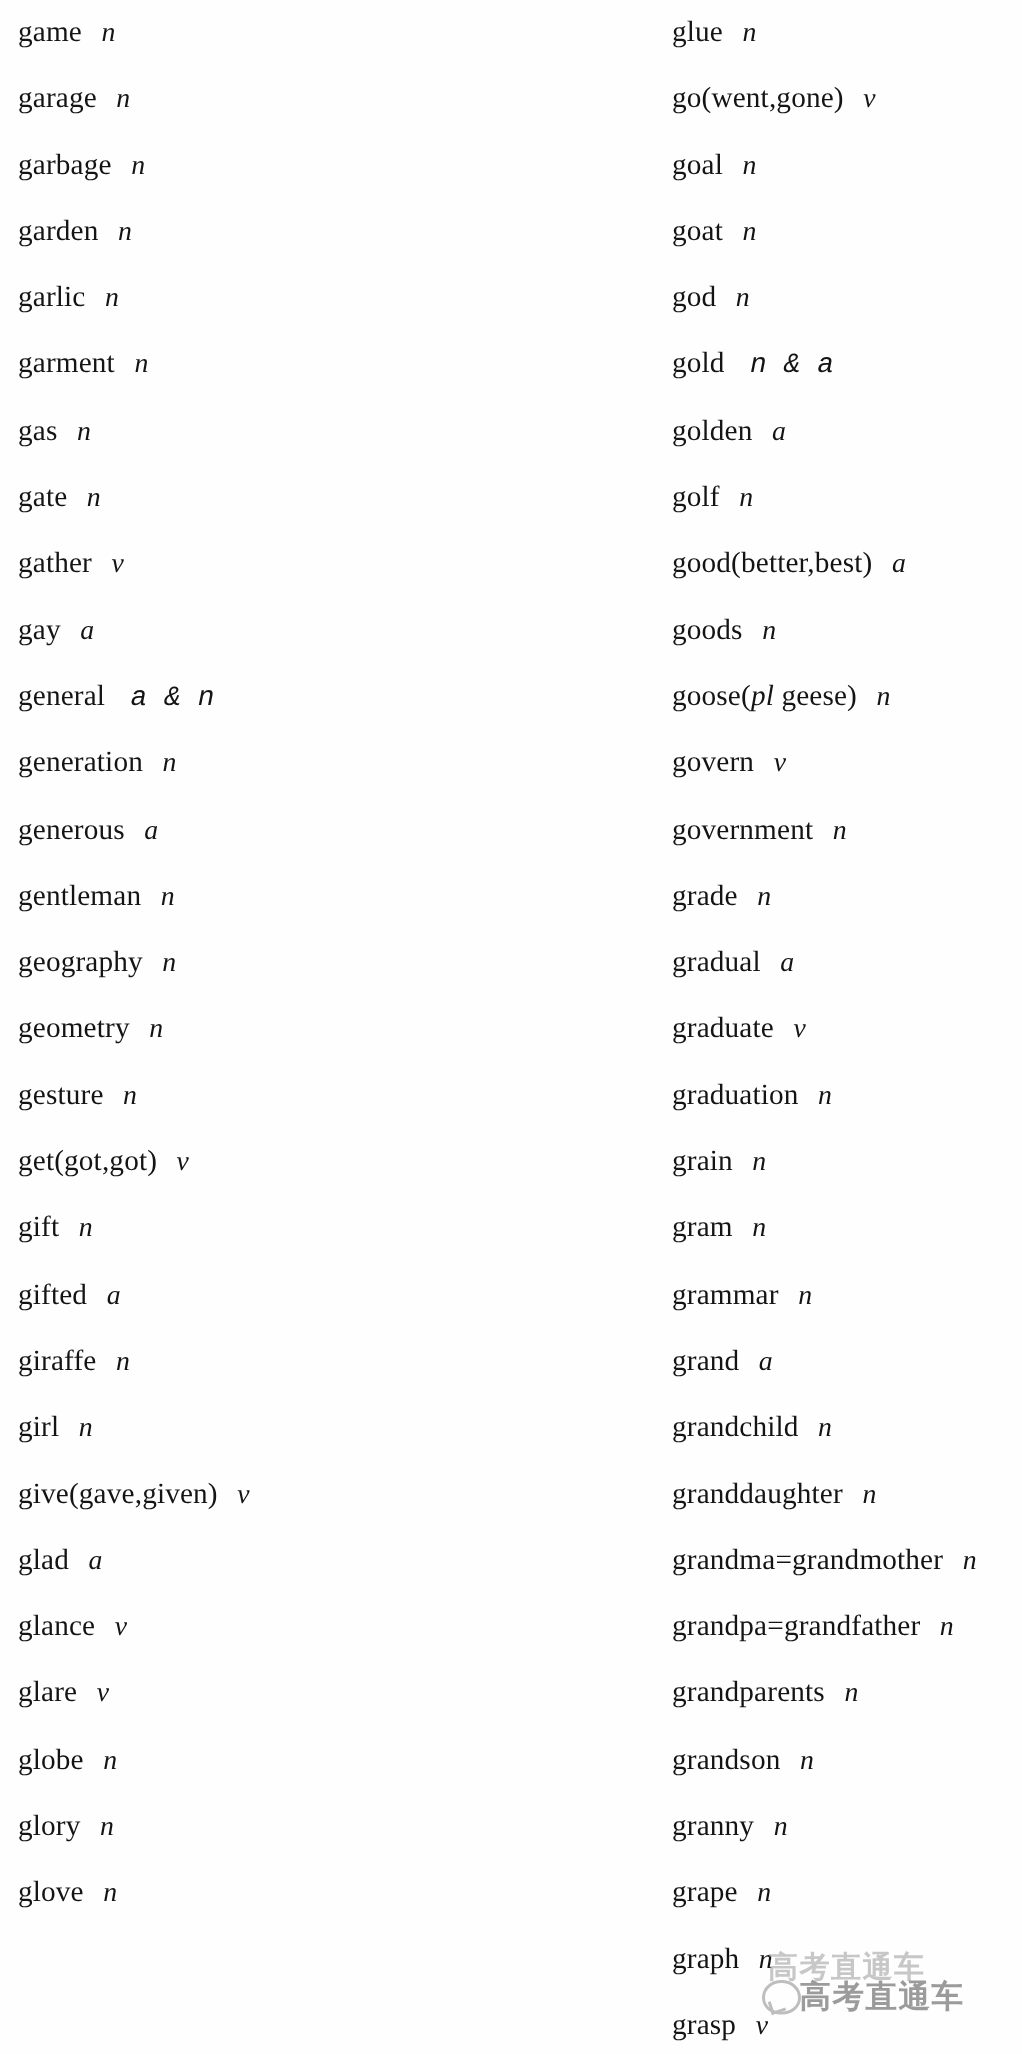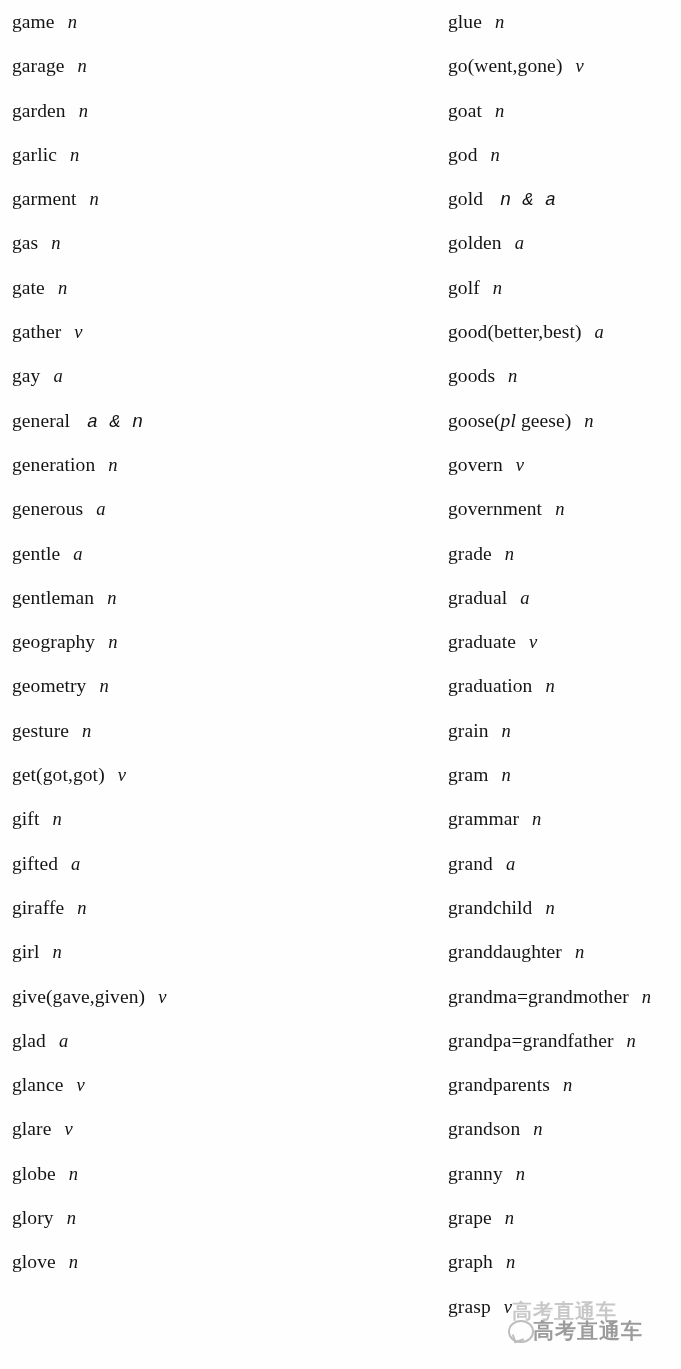--- a/index.html
+++ b/index.html
@@ -120,51 +120,52 @@
   }
 </style>
 </head>
 <body>
 
 <div id="page">
 
   <div class="column" id="col-left">
       <div class="entry"><span class="headword">game</span><span class="pos">n</span></div>
       <div class="entry"><span class="headword">garage</span><span class="pos">n</span></div>
+      <div class="entry"><span class="headword">garbage</span><span class="pos">n</span></div>
       <div class="entry"><span class="headword">garden</span><span class="pos">n</span></div>
       <div class="entry"><span class="headword">garlic</span><span class="pos">n</span></div>
       <div class="entry"><span class="headword">garment</span><span class="pos">n</span></div>
       <div class="entry"><span class="headword">gas</span><span class="pos">n</span></div>
       <div class="entry"><span class="headword">gate</span><span class="pos">n</span></div>
       <div class="entry"><span class="headword">gather</span><span class="pos">v</span></div>
       <div class="entry"><span class="headword">gay</span><span class="pos">a</span></div>
       <div class="entry"><span class="headword">general</span><span class="pos pos-wide">a &amp; n</span></div>
       <div class="entry"><span class="headword">generation</span><span class="pos">n</span></div>
       <div class="entry"><span class="headword">generous</span><span class="pos">a</span></div>
-      <div class="entry"><span class="headword">gentle</span><span class="pos">a</span></div>
       <div class="entry"><span class="headword">gentleman</span><span class="pos">n</span></div>
       <div class="entry"><span class="headword">geography</span><span class="pos">n</span></div>
       <div class="entry"><span class="headword">geometry</span><span class="pos">n</span></div>
       <div class="entry"><span class="headword">gesture</span><span class="pos">n</span></div>
       <div class="entry"><span class="headword">get(got,got)</span><span class="pos">v</span></div>
       <div class="entry"><span class="headword">gift</span><span class="pos">n</span></div>
       <div class="entry"><span class="headword">gifted</span><span class="pos">a</span></div>
       <div class="entry"><span class="headword">giraffe</span><span class="pos">n</span></div>
       <div class="entry"><span class="headword">girl</span><span class="pos">n</span></div>
       <div class="entry"><span class="headword">give(gave,given)</span><span class="pos">v</span></div>
       <div class="entry"><span class="headword">glad</span><span class="pos">a</span></div>
       <div class="entry"><span class="headword">glance</span><span class="pos">v</span></div>
       <div class="entry"><span class="headword">glare</span><span class="pos">v</span></div>
       <div class="entry"><span class="headword">globe</span><span class="pos">n</span></div>
       <div class="entry"><span class="headword">glory</span><span class="pos">n</span></div>
       <div class="entry"><span class="headword">glove</span><span class="pos">n</span></div>
     </div>
   <div class="column" id="col-right">
       <div class="entry"><span class="headword">glue</span><span class="pos">n</span></div>
       <div class="entry"><span class="headword">go(went,gone)</span><span class="pos">v</span></div>
+      <div class="entry"><span class="headword">goal</span><span class="pos">n</span></div>
       <div class="entry"><span class="headword">goat</span><span class="pos">n</span></div>
       <div class="entry"><span class="headword">god</span><span class="pos">n</span></div>
       <div class="entry"><span class="headword">gold</span><span class="pos pos-wide">n &amp; a</span></div>
       <div class="entry"><span class="headword">golden</span><span class="pos">a</span></div>
       <div class="entry"><span class="headword">golf</span><span class="pos">n</span></div>
       <div class="entry"><span class="headword">good(better,best)</span><span class="pos">a</span></div>
       <div class="entry"><span class="headword">goods</span><span class="pos">n</span></div>
       <div class="entry"><span class="headword">goose(<span class="infl-italic">pl</span> geese)</span><span class="pos">n</span></div>
       <div class="entry"><span class="headword">govern</span><span class="pos">v</span></div>
       <div class="entry"><span class="headword">government</span><span class="pos">n</span></div>

